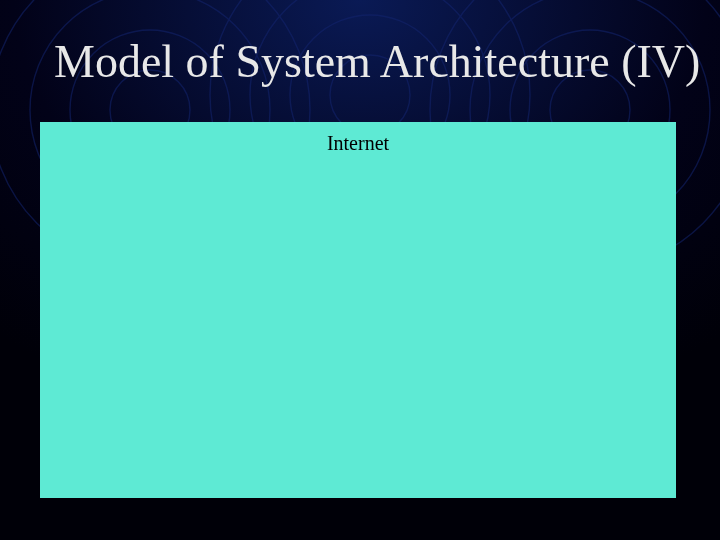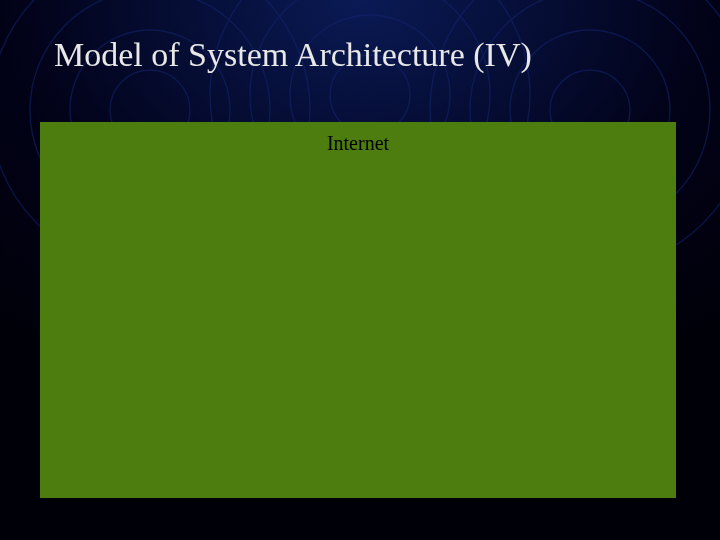--- a/index.html
+++ b/index.html
@@ -13,31 +13,31 @@
     position: absolute;
     inset: 0;
     z-index: 0;
   }
   .title-block {
     position: absolute;
     left: 54px;
     top: 34px;
     z-index: 2;
     color: #e8e8e8;
-    font-size: 34px;
+    font-size: 46px;
     line-height: 1.22;
     font-weight: 400;
   }
   .content-panel {
     position: absolute;
     left: 40px;
     top: 122px;
     width: 636px;
     height: 376px;
-    background: #4d7c0f;
+    background: #5eead4;
     z-index: 1;
   }
   .panel-label {
     position: absolute;
     left: 50%;
     top: 10px;
     transform: translateX(-50%);
     color: #000;
     font-size: 20px;
     font-family: "Times New Roman", Times, serif;

